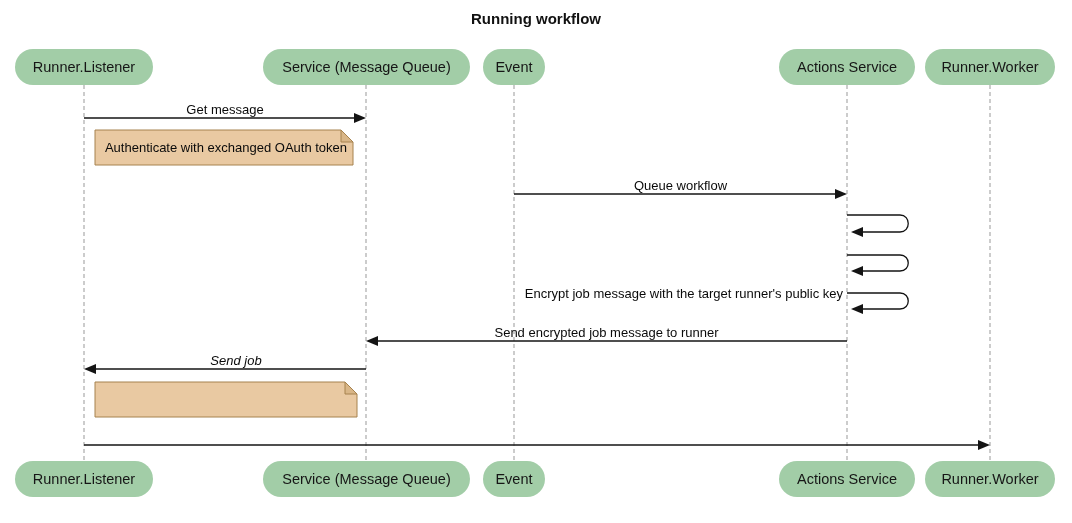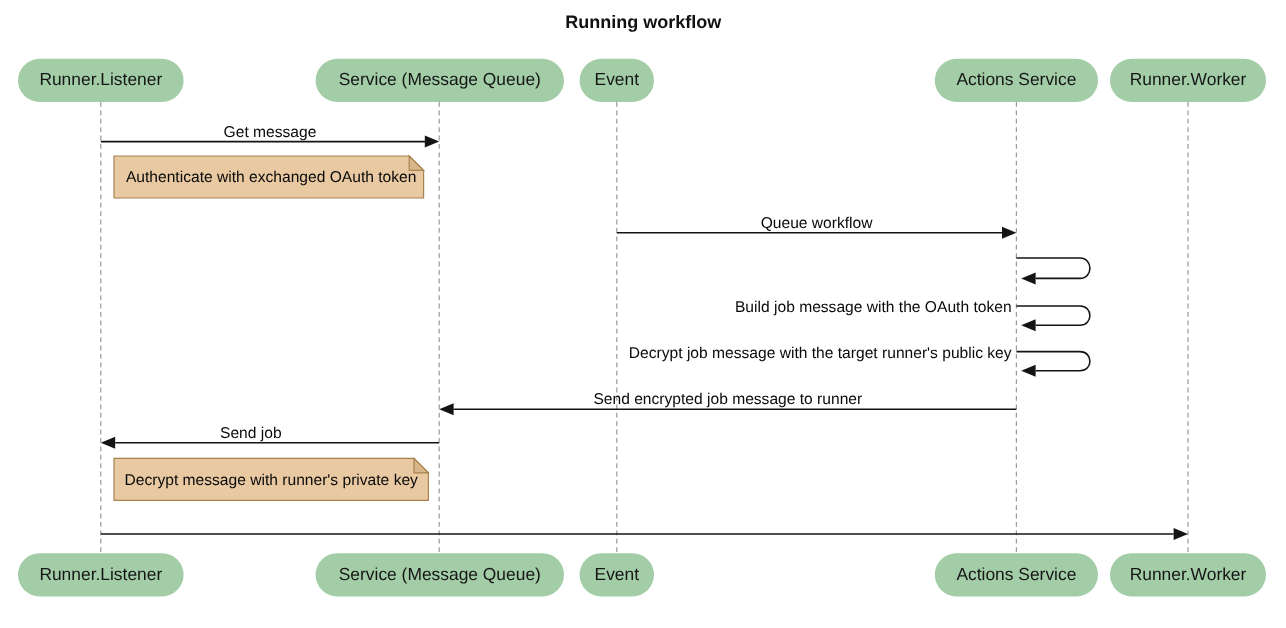--- a/index.html
+++ b/index.html
@@ -70,27 +70,25 @@
   <div class="title">Running workflow</div>
 
   <div class="actor" style="left:15px;top:49px;width:138px;">Runner.Listener</div>
   <div class="actor" style="left:263px;top:49px;width:207px;">Service (Message Queue)</div>
   <div class="actor" style="left:483px;top:49px;width:62px;">Event</div>
   <div class="actor" style="left:779px;top:49px;width:136px;">Actions Service</div>
   <div class="actor" style="left:925px;top:49px;width:130px;">Runner.Worker</div>
 
   <div class="mlabel center" style="left:514px;top:178px;width:333px;">Queue workflow</div>
   <div class="mlabel center" style="left:84px;top:102px;width:282px;">Get message</div>
-  <div class="mlabel right" style="left:443px;top:248px;width:400px;">Build job message with the OAuth token</div>
-  <div class="mlabel right" style="left:443px;top:286px;width:400px;">Decrypt job message with the target runner's public key</div>
+  <div class="mlabel right" style="left:443px;top:286px;width:400px;">Encrypt job message with the target runner's public key</div>
   <div class="mlabel center" style="left:366px;top:325px;width:481px;">Send encrypted job message to runner</div>
-  <div class="mlabel center" style="left:68px;top:353px;width:282px;">Send job</div>
+  <div class="mlabel center" style="left:95px;top:353px;width:282px;font-style:italic;">Send job</div>
 
   <div class="notetext" style="left:95px;top:140px;width:262px;">Authenticate with exchanged OAuth token</div>
-  <div class="notetext" style="left:95px;top:392px;width:262px;">Decrypt message with runner's private key</div>
 
   <div class="actor" style="left:15px;top:461px;width:138px;">Runner.Listener</div>
   <div class="actor" style="left:263px;top:461px;width:207px;">Service (Message Queue)</div>
   <div class="actor" style="left:483px;top:461px;width:62px;">Event</div>
   <div class="actor" style="left:779px;top:461px;width:136px;">Actions Service</div>
   <div class="actor" style="left:925px;top:461px;width:130px;">Runner.Worker</div>
 
 </div>
 
 </body></html>

